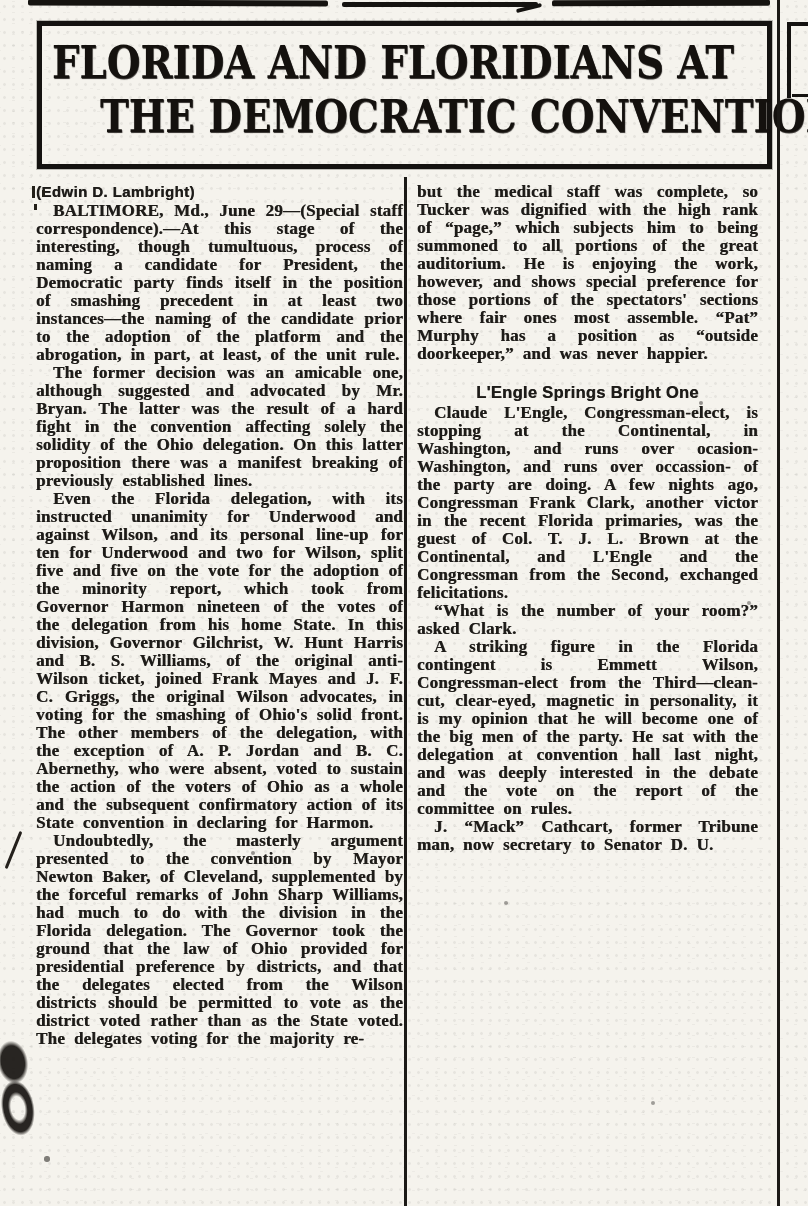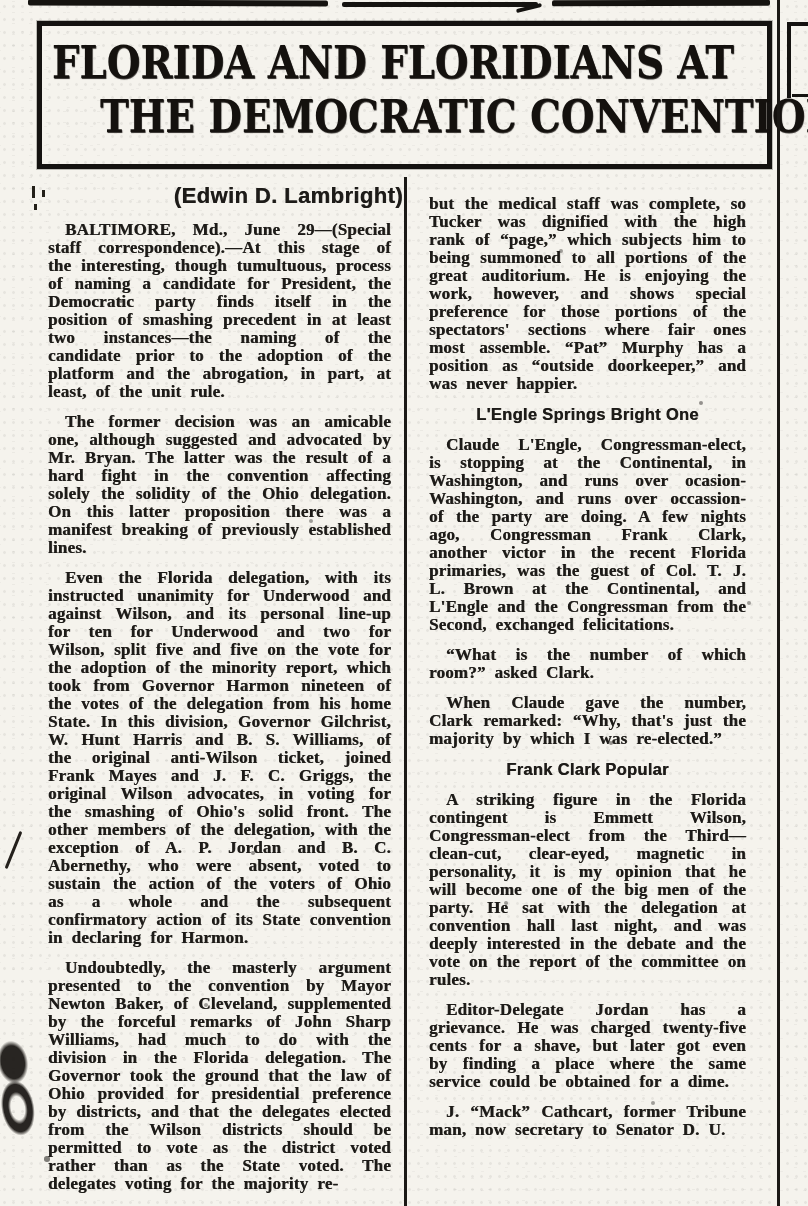--- a/index.html
+++ b/index.html
@@ -57,39 +57,39 @@
   .pbox-left { position: absolute; left: 787px; top: 22px; width: 4px;  height: 76px; background: #141210; }
   .pbox-dash { position: absolute; left: 792px; top: 94px; width: 16px; height: 3px; background: #141210; }
 
   
   .col { position: absolute; top: 183px; }
   .col-left  { left: 36px;  width: 367px; }
   .col-right { left: 417px; width: 341px; }
 
   .byline {
     font-family: "Liberation Sans", sans-serif;
-    font-weight: 700; font-size: 22px; text-align: right;
+    font-weight: 700; font-size: 15px; text-align: left;
     margin: 0 0 2px 0; letter-spacing: 0.4px;
     text-shadow: 0.4px 0.4px 0.5px rgba(25,22,20,0.8);
   }
   .para {
-    margin: 12px;
+    margin: 0;
     font-size: 17px; line-height: 18px;
     font-weight: 700;
     text-align: justify;
     text-indent: 17px;
     word-spacing: 4.5px;
     letter-spacing: 0.2px;
     text-shadow: 0.45px 0.45px 0.55px rgba(28,25,22,0.75);
   }
   .para.cont { text-indent: 0; }
   .subhead {
     font-family: "Liberation Sans", sans-serif;
     font-weight: 700; font-size: 16.5px; text-align: center;
-    margin: 12px 0 2px 0; letter-spacing: 0.3px;
+    margin: 20px 0 2px 0; letter-spacing: 0.3px;
     text-shadow: 0.4px 0.4px 0.5px rgba(22,20,18,0.8);
   }
 
   
   .ink-blob {
     position: absolute; left: -9px; top: 1036px; width: 50px; height: 100px;
     transform: rotate(-10deg);
     background:
       radial-gradient(ellipse 42% 30% at 52% 26%, #171411 0 55%, rgba(23,20,17,0) 72%),
       radial-gradient(ellipse 40% 34% at 46% 72%, rgba(23,20,17,0) 0 34%, #171411 48% 70%, rgba(23,20,17,0) 82%);
@@ -147,25 +147,22 @@
     <p class="para">BALTIMORE, Md., June 29—(Special staff correspondence).—At this stage of the interesting, though tumultuous, process of naming a candidate for President, the Democratic party finds itself in the position of smashing precedent in at least two instances—the naming of the candidate prior to the adoption of the platform and the abrogation, in part, at least, of the unit rule.</p>
     <p class="para">The former decision was an amicable one, although suggested and advocated by Mr. Bryan. The latter was the result of a hard fight in the convention affecting solely the solidity of the Ohio delegation. On this latter proposition there was a manifest breaking of previously established lines.</p>
     <p class="para">Even the Florida delegation, with its instructed unanimity for Underwood and against Wilson, and its personal line-up for ten for Underwood and two for Wilson, split five and five on the vote for the adoption of the minority report, which took from Governor Harmon nineteen of the votes of the delegation from his home State. In this division, Governor Gilchrist, W. Hunt Harris and B. S. Williams, of the original anti-Wilson ticket, joined Frank Mayes and J. F. C. Griggs, the original Wilson advocates, in voting for the smashing of Ohio's solid front. The other members of the delegation, with the exception of A. P. Jordan and B. C. Abernethy, who were absent, voted to sustain the action of the voters of Ohio as a whole and the subsequent confirmatory action of its State convention in declaring for Harmon.</p>
     <p class="para">Undoubtedly, the masterly argument presented to the convention by Mayor Newton Baker, of Cleveland, supplemented by the forceful remarks of John Sharp Williams, had much to do with the division in the Florida delegation. The Governor took the ground that the law of Ohio provided for presidential preference by districts, and that the delegates elected from the Wilson districts should be permitted to vote as the district voted rather than as the State voted. The delegates voting for the majority re-</p>
   </div>
 
   <div class="col col-right">
     <p class="para cont">but the medical staff was complete, so Tucker was dignified with the high rank of “page,” which subjects him to being summoned to all portions of the great auditorium. He is enjoying the work, however, and shows special preference for those portions of the spectators' sections where fair ones most assemble. “Pat” Murphy has a position as “outside doorkeeper,” and was never happier.</p>
     <div class="subhead">L'Engle Springs Bright One</div>
     <p class="para">Claude L'Engle, Congressman-elect, is stopping at the Continental, in Washington, and runs over ocasion- Washington, and runs over occassion- of the party are doing. A few nights ago, Congressman Frank Clark, another victor in the recent Florida primaries, was the guest of Col. T. J. L. Brown at the Continental, and L'Engle and the Congressman from the Second, exchanged felicitations.</p>
-    <p class="para">“What is the number of which room?” asked Clark.</p>
-    <p class="para">When Claude gave the number, Clark remarked: “Why, that's just the majority by which I was re-elected.”</p>
-    <div class="subhead">Frank Clark Popular</div>
+    <p class="para">“What is the number of your room?” asked Clark.</p>
     <p class="para">A striking figure in the Florida contingent is Emmett Wilson, Congressman-elect from the Third—clean-cut, clear-eyed, magnetic in personality, it is my opinion that he will become one of the big men of the party. He sat with the delegation at convention hall last night, and was deeply interested in the debate and the vote on the report of the committee on rules.</p>
-    <p class="para">Editor-Delegate Jordan has a grievance. He was charged twenty-five cents for a shave, but later got even by finding a place where the same service could be obtained for a dime.</p>
     <p class="para">J. “Mack” Cathcart, former Tribune man, now secretary to Senator D. U.</p>
   </div>
 
   <div class="ink-blob"></div>
   <div class="slash-mark"></div>
   <div class="noise-a"></div>
   <div class="noise-b"></div>
   <div class="noise-c"></div>
   <div class="specks"></div>
 

